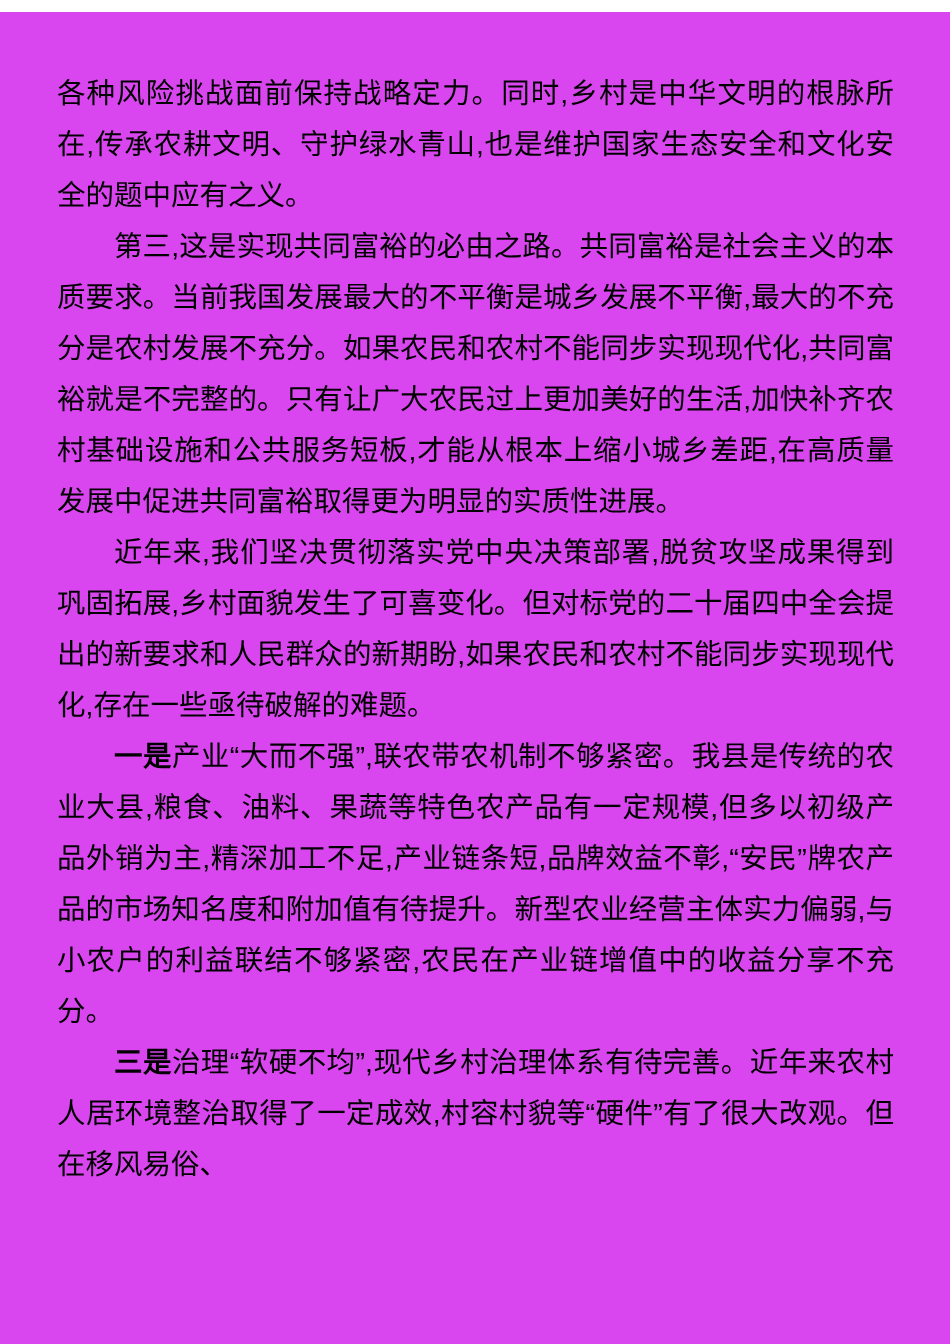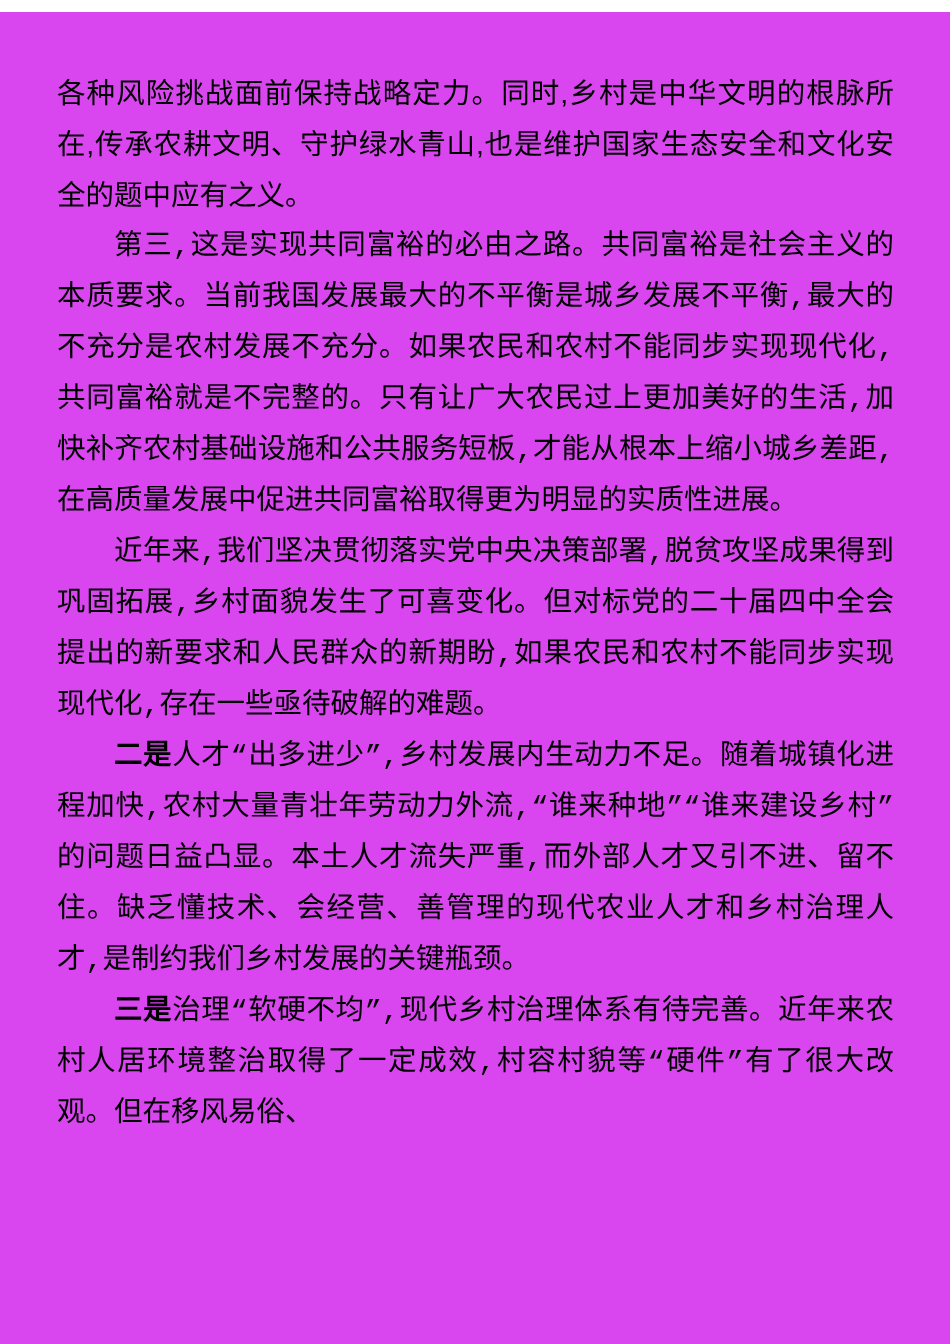--- a/index.html
+++ b/index.html
@@ -38,21 +38,20 @@
     letter-spacing: 0px;
     font-weight: 400;
     word-break: break-all;
     -webkit-font-smoothing: antialiased;
   }
   .para.cont {
     text-indent: 0;
   }
   .para.indent {
     text-indent: 57px;
-    font-family: Liberation Mono, monospace;
   }
   .para.heading {
     text-indent: 57px;
     font-weight: 600;
   }
   .lead {
     font-weight: 700;
   }
 </style>
 </head>
@@ -61,19 +60,19 @@
 <div class="page">
   <div class="doc-body">
 
     <p class="para cont">各种风险挑战面前保持战略定力。同时,乡村是中华文明的根脉所在,传承农耕文明、守护绿水青山,也是维护国家生态安全和文化安全的题中应有之义。</p>
 
     <p class="para indent">第三,这是实现共同富裕的必由之路。共同富裕是社会主义的本质要求。当前我国发展最大的不平衡是城乡发展不平衡,最大的不充分是农村发展不充分。如果农民和农村不能同步实现现代化,共同富裕就是不完整的。只有让广大农民过上更加美好的生活,加快补齐农村基础设施和公共服务短板,才能从根本上缩小城乡差距,在高质量发展中促进共同富裕取得更为明显的实质性进展。</p>
 
 
     <p class="para indent">近年来,我们坚决贯彻落实党中央决策部署,脱贫攻坚成果得到巩固拓展,乡村面貌发生了可喜变化。但对标党的二十届四中全会提出的新要求和人民群众的新期盼,如果农民和农村不能同步实现现代化,存在一些亟待破解的难题。</p>
 
+    <p class="para indent"><span class="lead">一是</span><span>产业“大而不强”,联农带农机制不够紧密。我县是传统的农业大县,粮食、油料、果蔬等特色农产品有一定规模,但多以初级产品外销为主,精深加工不足,产业链条短,品牌效益不彰,“安民”牌农产品的市场知名度和附加值有待提升。新型农业经营主体实力偏弱,与小农户的利益联结不够紧密,农民在产业链增值中的收益分享不充分。</span></p>
 
-    <p class="para indent"><span class="lead">二是</span><span>人才“出多进少”,乡村发展内生动力不足。随着城镇化进程加快,农村大量青壮年劳动力外流,“谁来种地”“谁来建设乡村”的问题日益凸显。本土人才流失严重,而外部人才又引不进、留不住。缺乏懂技术、会经营、善管理的现代农业人才和乡村治理人才,是制约我们乡村发展的关键瓶颈。</span></p>
 
     <p class="para indent"><span class="lead">三是</span><span>治理“软硬不均”,现代乡村治理体系有待完善。近年来农村人居环境整治取得了一定成效,村容村貌等“硬件”有了很大改观。但在移风易俗、</span></p>
 
   </div>
 </div>
 
 </body></html>

